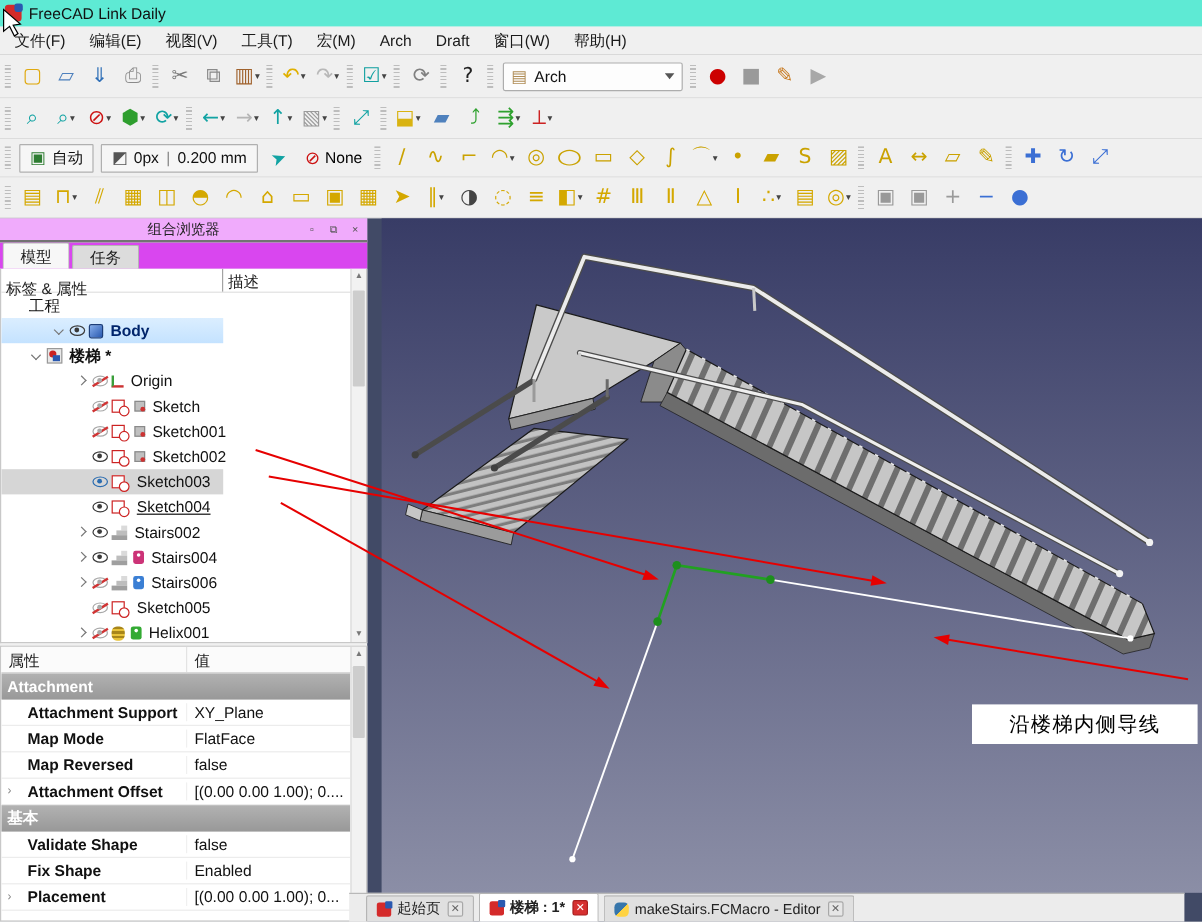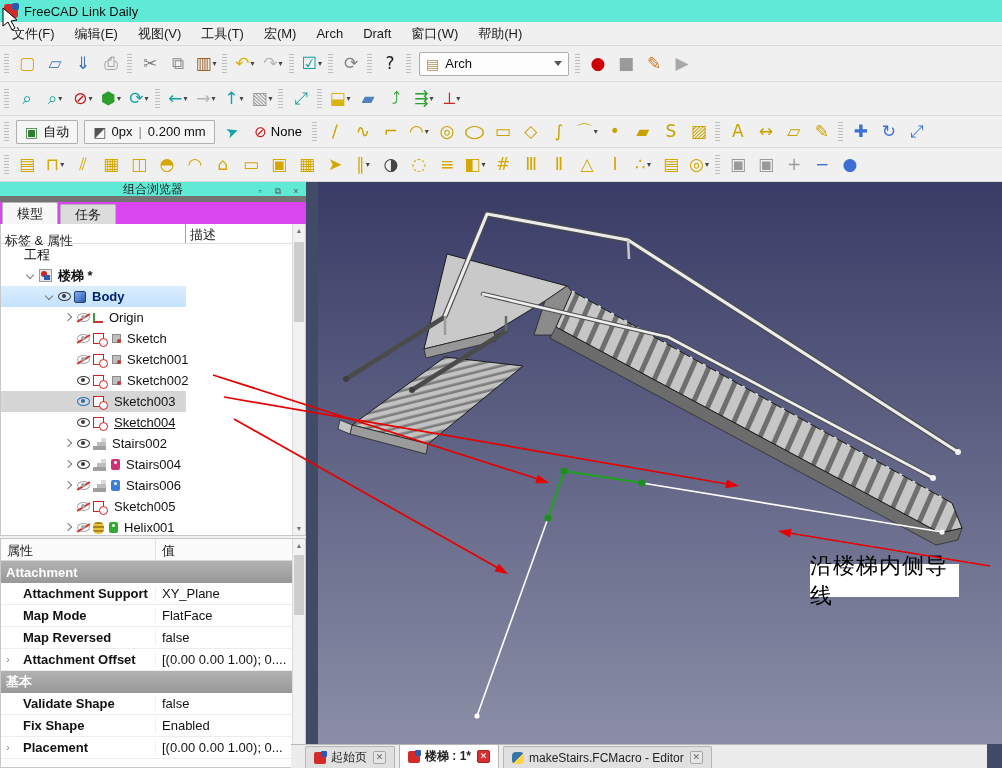--- a/index.html
+++ b/index.html
@@ -30,21 +30,21 @@
   .wb-combo .wb-label{font-size:13px;color:#111;flex:1;}
   .chev{width:0;height:0;border-left:4px solid transparent;border-right:4px solid transparent;border-top:5px solid #555;}
   .tray-btn{display:flex;align-items:center;height:24px;border:1px solid #b0b0b0;background:#f6f6f6;
     border-radius:1px;padding:0 8px;margin:0 3px;font-size:13px;color:#111;flex:none;}
   .tray-btn .glyph{font-size:14px;margin-right:5px;}
   .tray-sep{color:#888;margin:0 6px;}
   .tray-plain{display:flex;align-items:center;margin:0 8px;font-size:13px;flex:none;}
   
   .main{position:absolute;left:0;top:182px;width:1002px;height:586px;background:#414a66;}
   .left-panel{position:absolute;left:0;top:0;width:306px;height:586px;background:#f0f0f0;display:flex;flex-direction:column;}
-  .combo-title{height:20px;background:#5eead4;display:flex;align-items:center;position:relative;border-bottom:6px solid #737373;}
+  .combo-title{height:20px;background:#f0abfc;display:flex;align-items:center;position:relative;border-bottom:2px solid #737373;}
   .combo-title .t{flex:1;text-align:center;font-size:12px;color:#222;}
   .win-btns{position:absolute;right:3px;top:2px;display:flex;gap:4px;}
   .win-btn{width:14px;height:14px;font-size:9px;color:#555;display:flex;align-items:center;justify-content:center;}
   .panel-tabs{height:22px;display:flex;align-items:flex-end;background:#d946ef;padding-left:2px;}
   .panel-tab{height:20px;padding:0 14px;font-size:13px;display:flex;align-items:center;border:1px solid #b5b5b5;border-bottom:none;background:#dcdcdc;color:#222;margin-right:2px;border-radius:2px 2px 0 0;}
   .panel-tab.active{background:#f7f7f7;height:22px;}
   .tree-wrap{position:relative;background:#ffffff;height:312px;border:1px solid #c8c8c8;border-top:none;overflow:hidden;}
   .tree-header{height:20px;display:flex;border-bottom:1px solid #e0e0e0;font-size:13px;color:#222;}
   .tree-header .c1{width:185px;padding:8px 4px;border-right:1px solid #a3a3a3;}
   .tree-header .c2{flex:1;padding:2px 4px;}
@@ -93,22 +93,22 @@
   .prop-header .c2{flex:1;padding:3px 4px 0 6px;}
   .prop-rows{position:absolute;left:0;top:22px;right:13px;bottom:0;overflow:hidden;}
   .pgroup{height:22px;background:linear-gradient(#b2b2b2,#989898);color:#fff;font-weight:bold;font-size:13px;display:flex;align-items:center;padding-left:5px;}
   .prow{height:22px;display:flex;align-items:center;font-size:13px;color:#111;border-bottom:1px solid #ececec;}
   .prow .pexp{width:14px;text-align:center;color:#888;font-size:10px;flex:none;}
   .prow .pname{width:141px;padding-left:8px;white-space:nowrap;overflow:hidden;flex:none;border-right:1px solid #f0f0f0;font-weight:bold;}
   .prow .pval{flex:1;padding-left:6px;white-space:nowrap;overflow:hidden;}
   .bottom-tabs{height:22px;display:flex;align-items:flex-end;background:#f0f0f0;padding-left:4px;}
   
   .viewport{position:absolute;left:318px;top:0;width:684px;height:562px;overflow:hidden;background:linear-gradient(#383c66,#8b8ea6);}
-  .anno-label{position:absolute;left:492px;top:382px;width:149px;height:33px;background:#ffffff;color:#000;
-    font-size:22px;display:flex;align-items:center;justify-content:center;letter-spacing:1px;}
+  .anno-label{position:absolute;left:492px;top:405px;width:188px;height:33px;background:#ffffff;color:#000;
+    font-size:17px;display:flex;align-items:center;justify-content:center;letter-spacing:1px;}
   .mdi-bar{position:absolute;left:291px;top:562px;width:696px;height:24px;background:#ececec;border-top:1px solid #b8b8b8;display:flex;align-items:flex-end;padding-left:14px;}
   .mdi-tab{height:22px;display:flex;align-items:center;padding:0 8px;font-size:12px;color:#222;background:#e0e0e0;border:1px solid #b5b5b5;border-bottom:none;margin-right:4px;border-radius:2px 2px 0 0;white-space:nowrap;}
   .mdi-tab.active{background:#ffffff;height:24px;font-weight:bold;}
   .mdi-ico{width:12px;height:12px;border-radius:2px;margin-right:5px;position:relative;flex:none;}
   .mdi-ico.freecad{background:#d42a2a;}
   .mdi-ico.freecad::after{content:"";position:absolute;right:-1px;top:-1px;width:6px;height:6px;background:#2a59b0;border-radius:1px;}
   .mdi-ico.python{background:linear-gradient(135deg,#3776ab 50%,#ffd343 50%);border-radius:4px;}
   .mdi-close{width:13px;height:13px;margin-left:6px;border:1px solid #a8a8a8;background:#e6e6e6;color:#666;
     font-size:9px;line-height:11px;text-align:center;border-radius:2px;flex:none;}
   .mdi-close.red{background:#d63030;border-color:#a81f1f;color:#fff;}
@@ -498,30 +498,30 @@
     <div class="tree-wrap">
       <div class="tree-header">
         <span class="c1">标签 &amp; 属性</span>
         <span class="c2">描述</span>
       </div>
       <div class="tree-rows" id="tree-rows">
           <div class="trow" style="padding-left: 6px;">
             <span class="texp none"></span>
             <span class="lbl">工程</span>
           </div>
-          <div class="trow" style="padding-left: 25px;">
-            <span class="texp open"></span>
-            <span class="ti ic-doc"></span>
-            <span class="lbl boldlbl">楼梯 *</span>
-          </div>
           <div class="trow sel-blue" style="padding-left: 44px;">
             <span class="texp open"></span>
             <span class="eye"></span>
             <span class="ti ic-body"></span>
             <span class="lbl boldlbl" style="color: rgb(0, 36, 107);">Body</span>
+          </div>
+          <div class="trow" style="padding-left: 25px;">
+            <span class="texp open"></span>
+            <span class="ti ic-doc"></span>
+            <span class="lbl boldlbl">楼梯 *</span>
           </div>
           <div class="trow" style="padding-left: 63px;">
             <span class="texp closed"></span>
             <span class="eye off"></span>
             <span class="ti ic-origin"></span>
             <span class="lbl">Origin</span>
           </div>
           <div class="trow" style="padding-left: 63px;">
             <span class="texp none"></span>
             <span class="eye off"></span>

